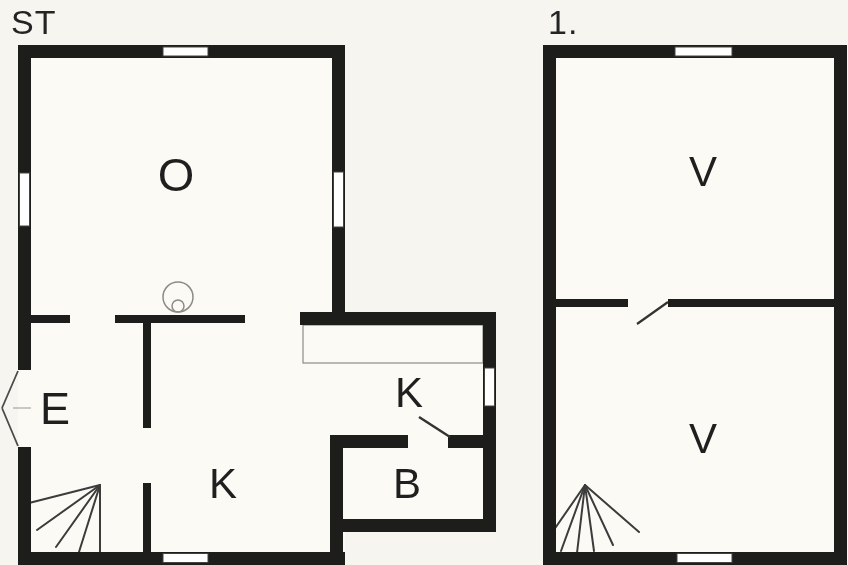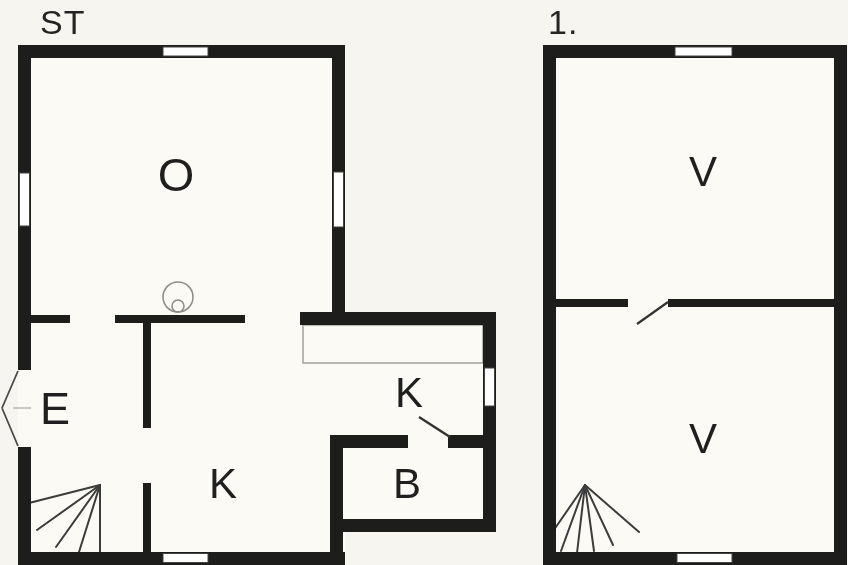--- a/index.html
+++ b/index.html
@@ -121,21 +121,21 @@
         <rect x="675" y="47" width="57" height="9"></rect>
         <rect x="677" y="553.5" width="55" height="9"></rect>
       </g>
 
       <g>
         <line x1="668" y1="302" x2="637" y2="324" stroke="#333333" stroke-width="2.2"></line>
       </g>
     </g>
   </svg>
 
-  <div class="floor-title" style="left:40px;top:5px;">ST</div>
+  <div class="floor-title" style="left:11px;top:5px;">ST</div>
   <div class="floor-title" style="left:548px;top:5px;">1.</div>
 
   <div class="room-label lbl-o" style="left:176px;top:174px;">O</div>
   <div class="room-label lbl-e" style="left:55px;top:408px;">E</div>
   <div class="room-label" style="left:223px;top:484px;">K</div>
   <div class="room-label" style="left:409px;top:393px;">K</div>
   <div class="room-label" style="left:407px;top:484px;">B</div>
 
   <div class="room-label" style="left:703px;top:172px;">V</div>
   <div class="room-label" style="left:703px;top:439px;">V</div>

